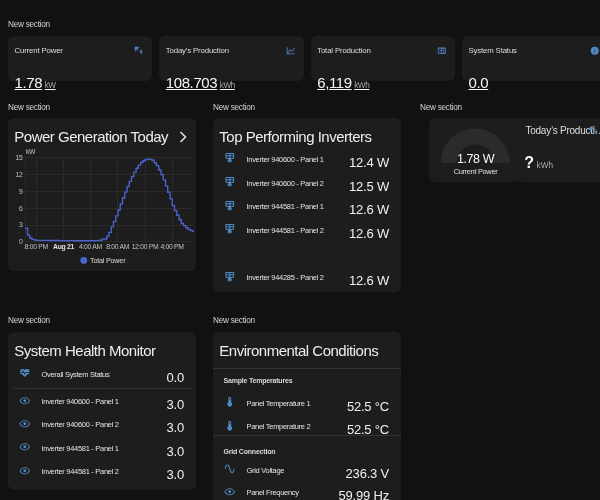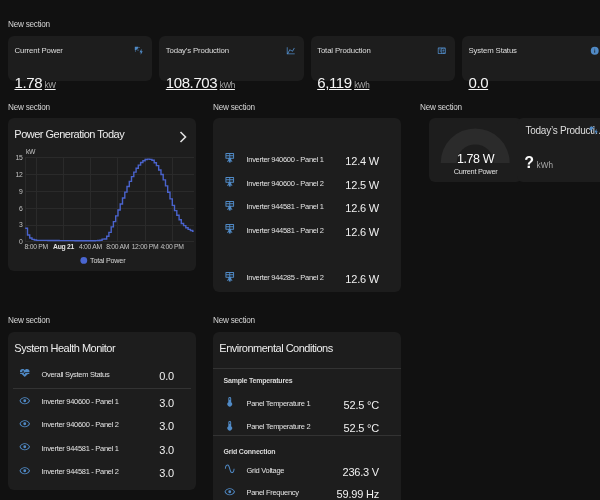--- a/index.html
+++ b/index.html
@@ -4,25 +4,25 @@
 svg { display:block; }
 html,body { background:#111111; }
 #page { position:relative; width:600px; height:500px; overflow:hidden;
   background:#111111; font-family:"Liberation Sans", sans-serif; }
 .card { position:absolute; background:#1d1d1d; border-radius:6px; }
 .nsl { position:absolute; font-size:8.2px; font-weight:500; color:#d6d6d6; letter-spacing:-0.25px; }
 .st-title { position:absolute; left:6.5px; top:10.5px; font-size:7.8px; font-weight:500; color:#dedede; letter-spacing:-0.15px; }
 .st-icon { position:absolute; right:8.5px; top:10px; }
 .st-value { position:absolute; left:6.5px; top:38px; font-size:15px; font-weight:500; color:#f5f5f5; letter-spacing:-0.4px;text-decoration:underline;}
 .unit { font-size:8.2px; font-weight:400; color:#a8a8a8; margin-left:2.5px; }
-.ctitle { position:absolute; left:6.3px; top:10px; font-size:11px; font-weight:400; color:#ededed; letter-spacing:-0.5px; }
+.ctitle { position:absolute; left:6.3px; top:10px; font-size:15px; font-weight:400; color:#ededed; letter-spacing:-0.5px; }
 .erow { position:absolute; left:0; width:100%; height:16px; }
 .eicon { position:absolute; left:11px; top:1.2px; }
 .ename { position:absolute; left:33.5px; top:3.5px; font-size:7.5px; font-weight:500; color:#e3e3e3; letter-spacing:-0.3px;text-align:center; }
-.eval  { position:absolute; right:22px; top:3.5px; font-size:11px; font-weight:400; color:#f0f0f0; letter-spacing:-0.2px; }
+.eval  { position:absolute; right:12px; top:3.5px; font-size:13px; font-weight:400; color:#f0f0f0; letter-spacing:-0.2px; }
 .divider { position:absolute; height:1px; background:#333333; }
 .esub { position:absolute; left:10.5px; font-size:7px; font-weight:700; color:#dadada; letter-spacing:-0.2px; }
 .ax { font-size:6.8px; fill:#c3c3c3; font-weight:400; letter-spacing:-0.3px; }
 .axb { font-weight:700; fill:#e0e0e0; }
 .lg { font-size:7.2px; fill:#d8d8d8; letter-spacing:-0.2px; }
 </style></head><body>
 <div id="page">
   <div class="nsl" style="left:8px;top:19.6px">New section</div>
   <div class="nsl" style="left:8px;top:103.3px">New section</div>
   <div class="nsl" style="left:213px;top:103.3px">New section</div>
@@ -101,20 +101,21 @@
  <circle cx="75.8" cy="142.4" r="3.4" fill="#4a66d0"></circle>
  <text class="lg" x="82" y="145">Total Power</text>
 </svg>
     <div class="ctitle">Power Generation Today</div>
     <svg width="8" height="12" viewBox="0 0 8 12" style="position:absolute;right:9px;top:13px">
       <path d="M1.5,1 L6.5,6 L1.5,11" fill="none" stroke="#e0e0e0" stroke-width="1.6"></path>
     </svg>
   </div>
 
   <div class="card" style="left:213px;top:117.5px;width:188px;height:174.7px">
+    <div class="ctitle">Top Performing Inverters</div>
     <div class="erow" style="top:33.8px">
   <div class="eicon">
           <svg style="" width="11.5" height="11.5" viewBox="0 0 24 24">
             <path fill="#508ac6" d="M4,2H20A1,1 0 0,1 21,3V13A1,1 0 0,1 20,14H15V16.59L17.71,19.29L16.29,20.71L14,18.41V22H10V18.41L7.71,20.71L6.29,19.29L9,16.59V14H4A1,1 0 0,1 3,13V3A1,1 0 0,1 4,2M5,4V7H11V4H5M13,4V7H19V4H13M5,9V12H11V9H5M13,9V12H19V9H13Z"></path>
           </svg>
         </div>
   <div class="ename">Inverter 940600 - Panel 1</div>
   <div class="eval">12.4 W</div>
 </div>
     <div class="erow" style="top:57.5px">

